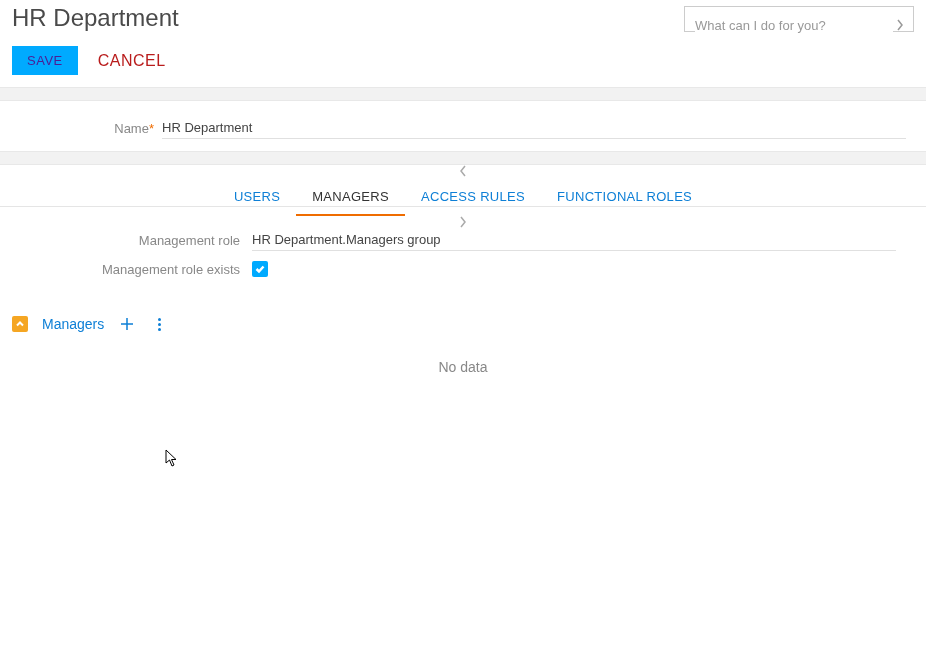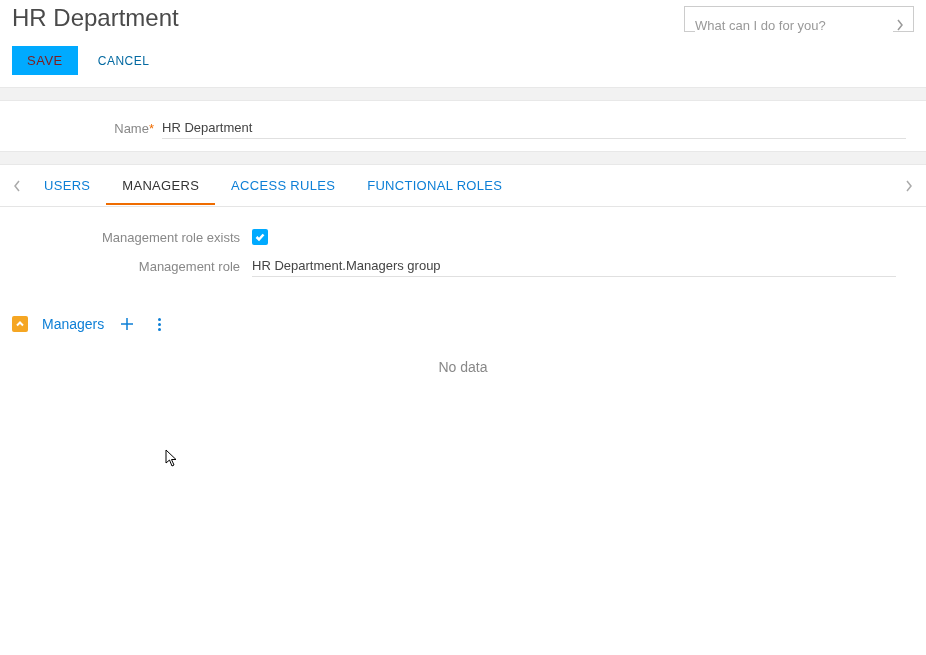--- a/index.html
+++ b/index.html
@@ -43,30 +43,30 @@
     .chev { width: 14px; height: 14px; display: inline-flex; align-items: center; justify-content: center; color: #999; }
     .chev svg { width: 8px; height: 12px; stroke: currentColor; fill: none; stroke-width: 1.5; }
     .action-row {
       display: flex;
       gap: 20px;
       align-items: center;
       padding: 14px 12px 12px 12px;
     }
     .btn-save {
       background: #00aaff;
-      color: #7f1d1d;
+      color: #4c1d95;
       border: none;
       padding: 7px 15px;
       font-size: 13px;
       letter-spacing: 0.5px;
       cursor: pointer;
     }
     .btn-cancel {
-      color: #0369a1;
-      font-size: 12px;
+      color: #b91c1c;
+      font-size: 16px;
       letter-spacing: 0.5px;
       cursor: pointer;
     }
     .divider-band {
       height: 14px;
       background: #f2f2f2;
       border-top: 1px solid #e8e8e8;
       border-bottom: 1px solid #e8e8e8;
     }
     .form-section {
@@ -93,20 +93,21 @@
       color: #444;
       outline: none;
       margin-right: 8px;
     }
     .tab-bar {
       display: flex;
       align-items: center;
       border-bottom: 1px solid #e5e5e5;
       padding: 0 6px;
       height: 42px;
+      flex-direction: column;
     }
     .tab-nav-arrow {
       width: 22px;
       display: flex;
       align-items: center;
       justify-content: center;
       color: #aaa;
       cursor: pointer;
     }
     .tab-nav-arrow svg { width: 8px; height: 12px; stroke: currentColor; fill: none; stroke-width: 1.5; }
@@ -246,31 +247,31 @@
   </div>
   <div class="tab-nav-arrow">
     <svg viewBox="0 0 8 12">
         <path d="M2 1 L6 6 L2 11"></path>
       </svg>
   </div>
 </div>
 
 <div class="tab-content">
   <div class="fr2">
+    <div class="lbl">Management role</div>
+    <div class="ro-field">HR Department.Managers group</div>
+  </div>
+  <div class="fr2">
     <div class="lbl">Management role exists</div>
     <div class="check">
       <svg viewBox="0 0 10 10">
           <path d="M1.5 5 L4 7.5 L8.5 2.5"></path>
         </svg>
     </div>
   </div>
-  <div class="fr2">
-    <div class="lbl">Management role</div>
-    <div class="ro-field">HR Department.Managers group</div>
-  </div>
 </div>
 
 <div class="detail-header">
   <div class="collapse-btn">
     <svg viewBox="0 0 8 8">
         <path d="M1 5.5 L4 2.5 L7 5.5"></path>
       </svg>
   </div>
   <div class="detail-title">Managers</div>
   <div class="icon-btn">

